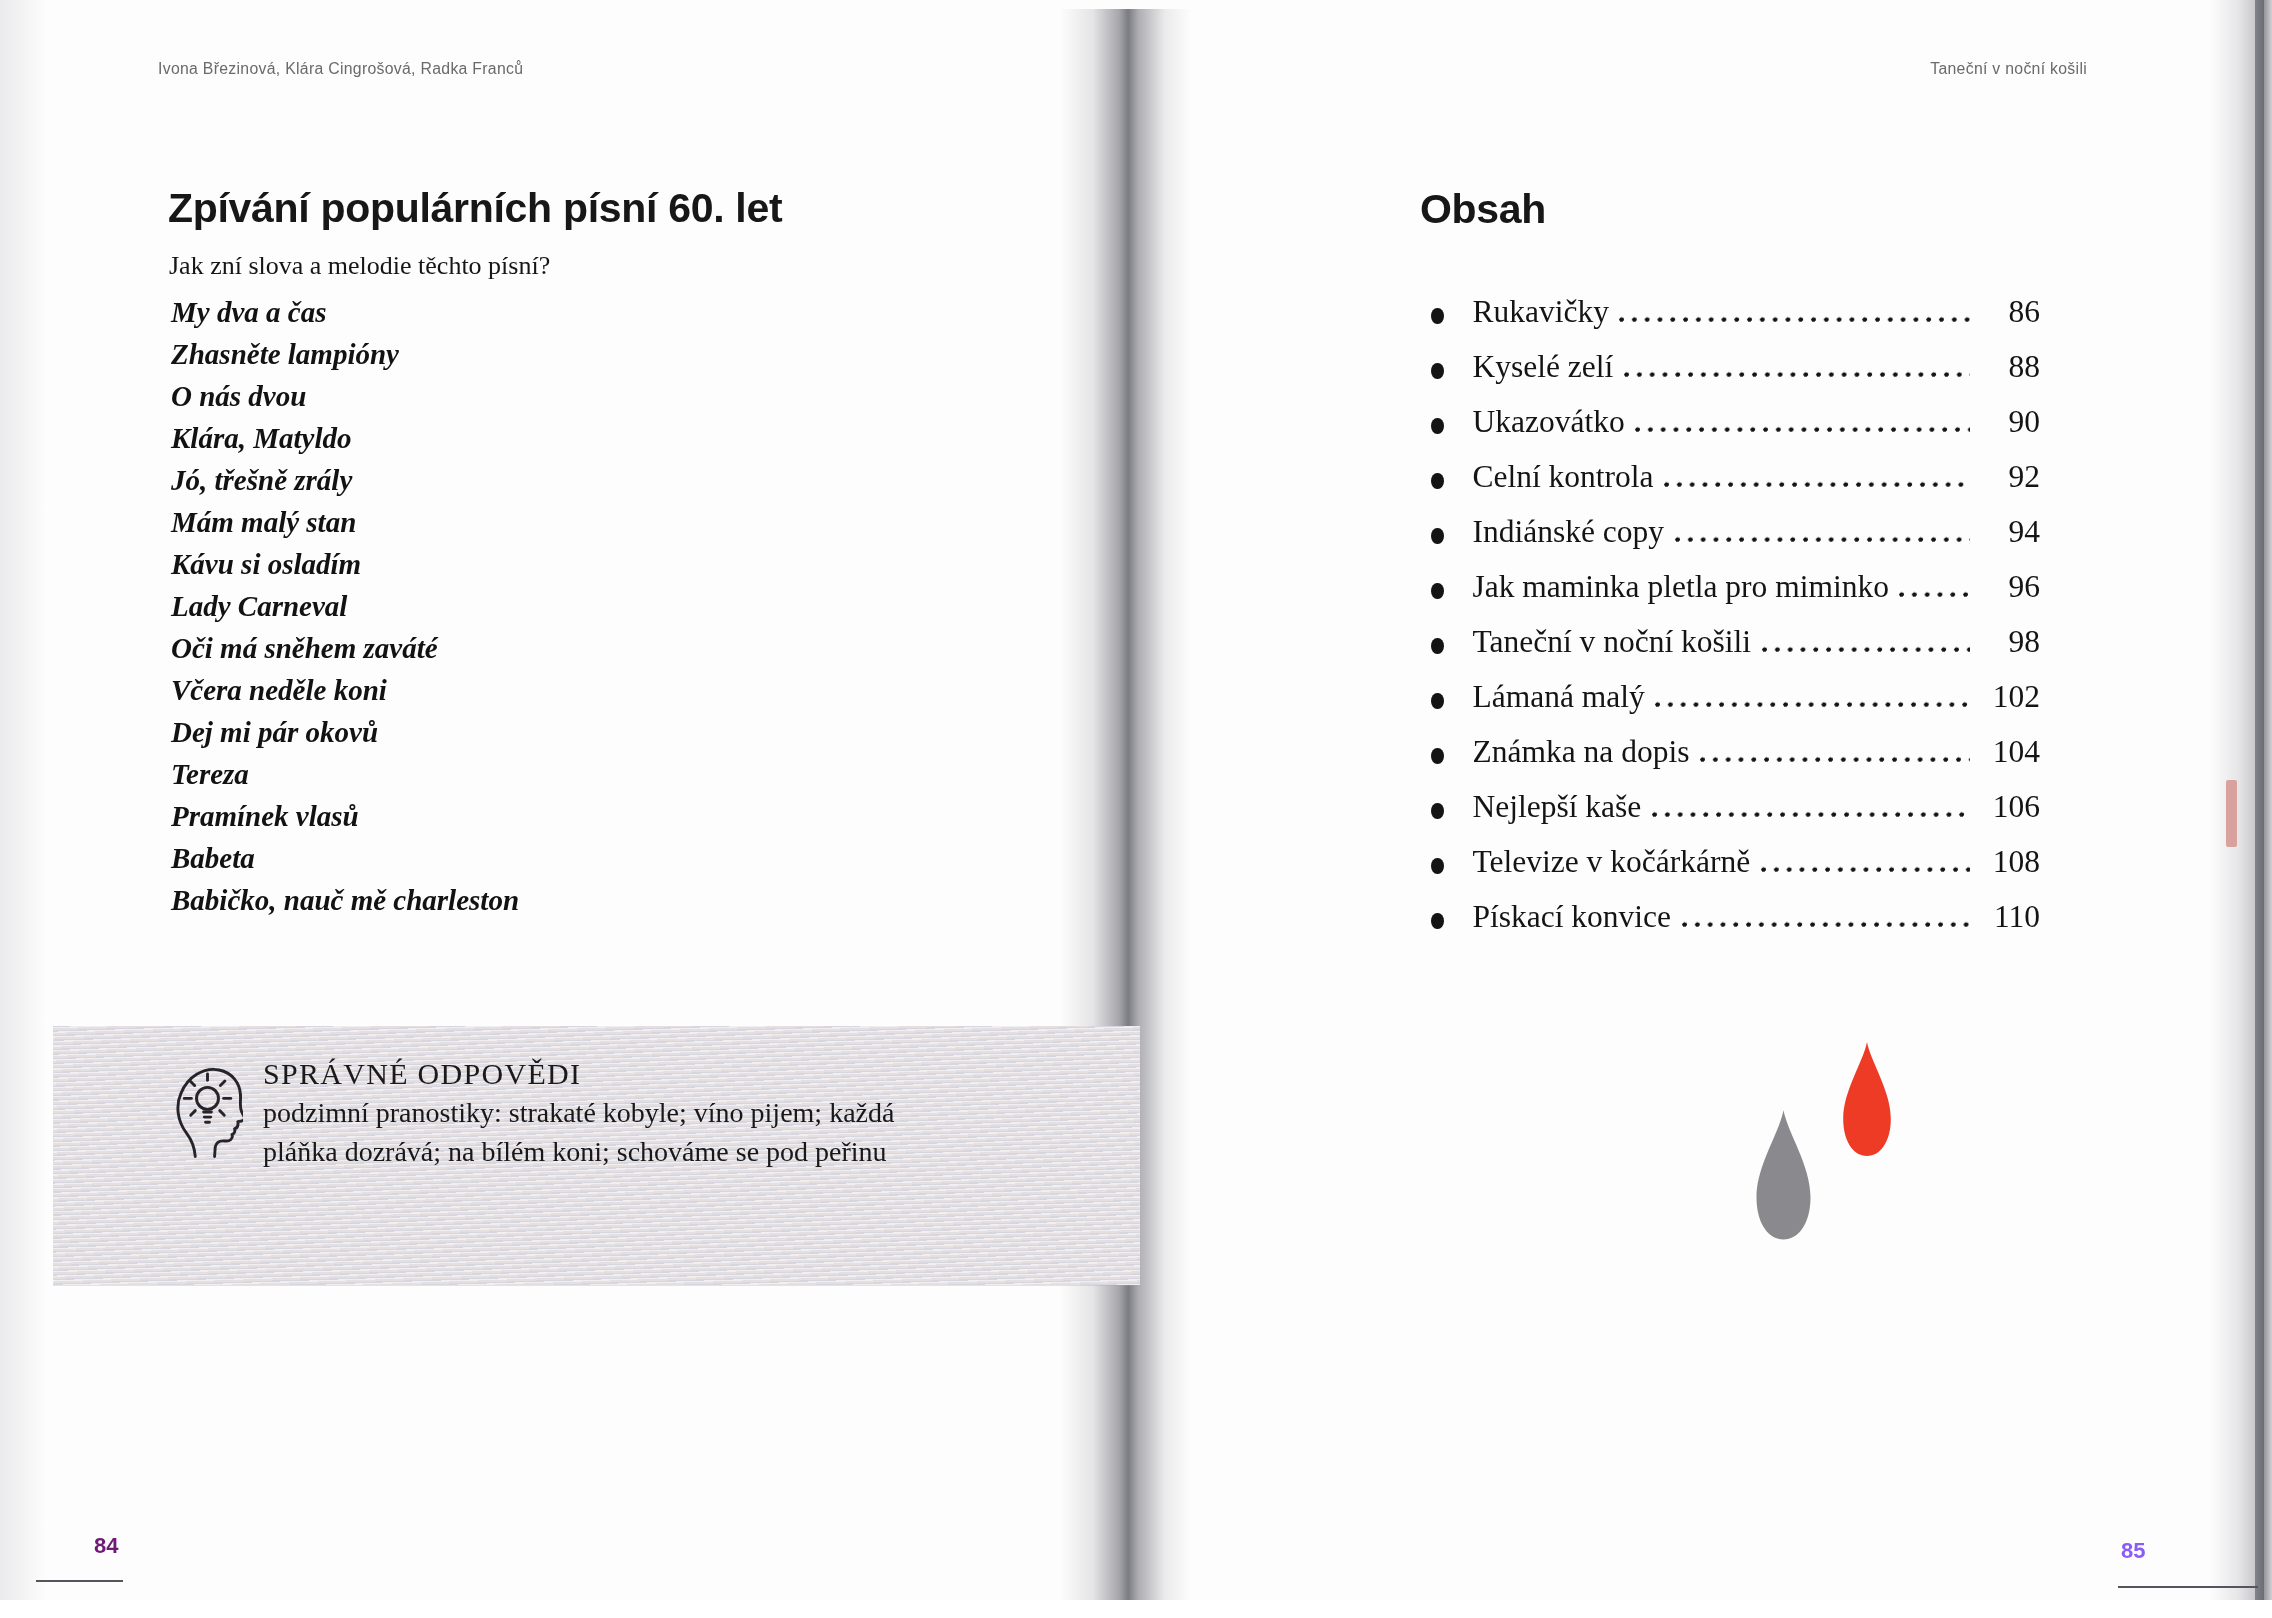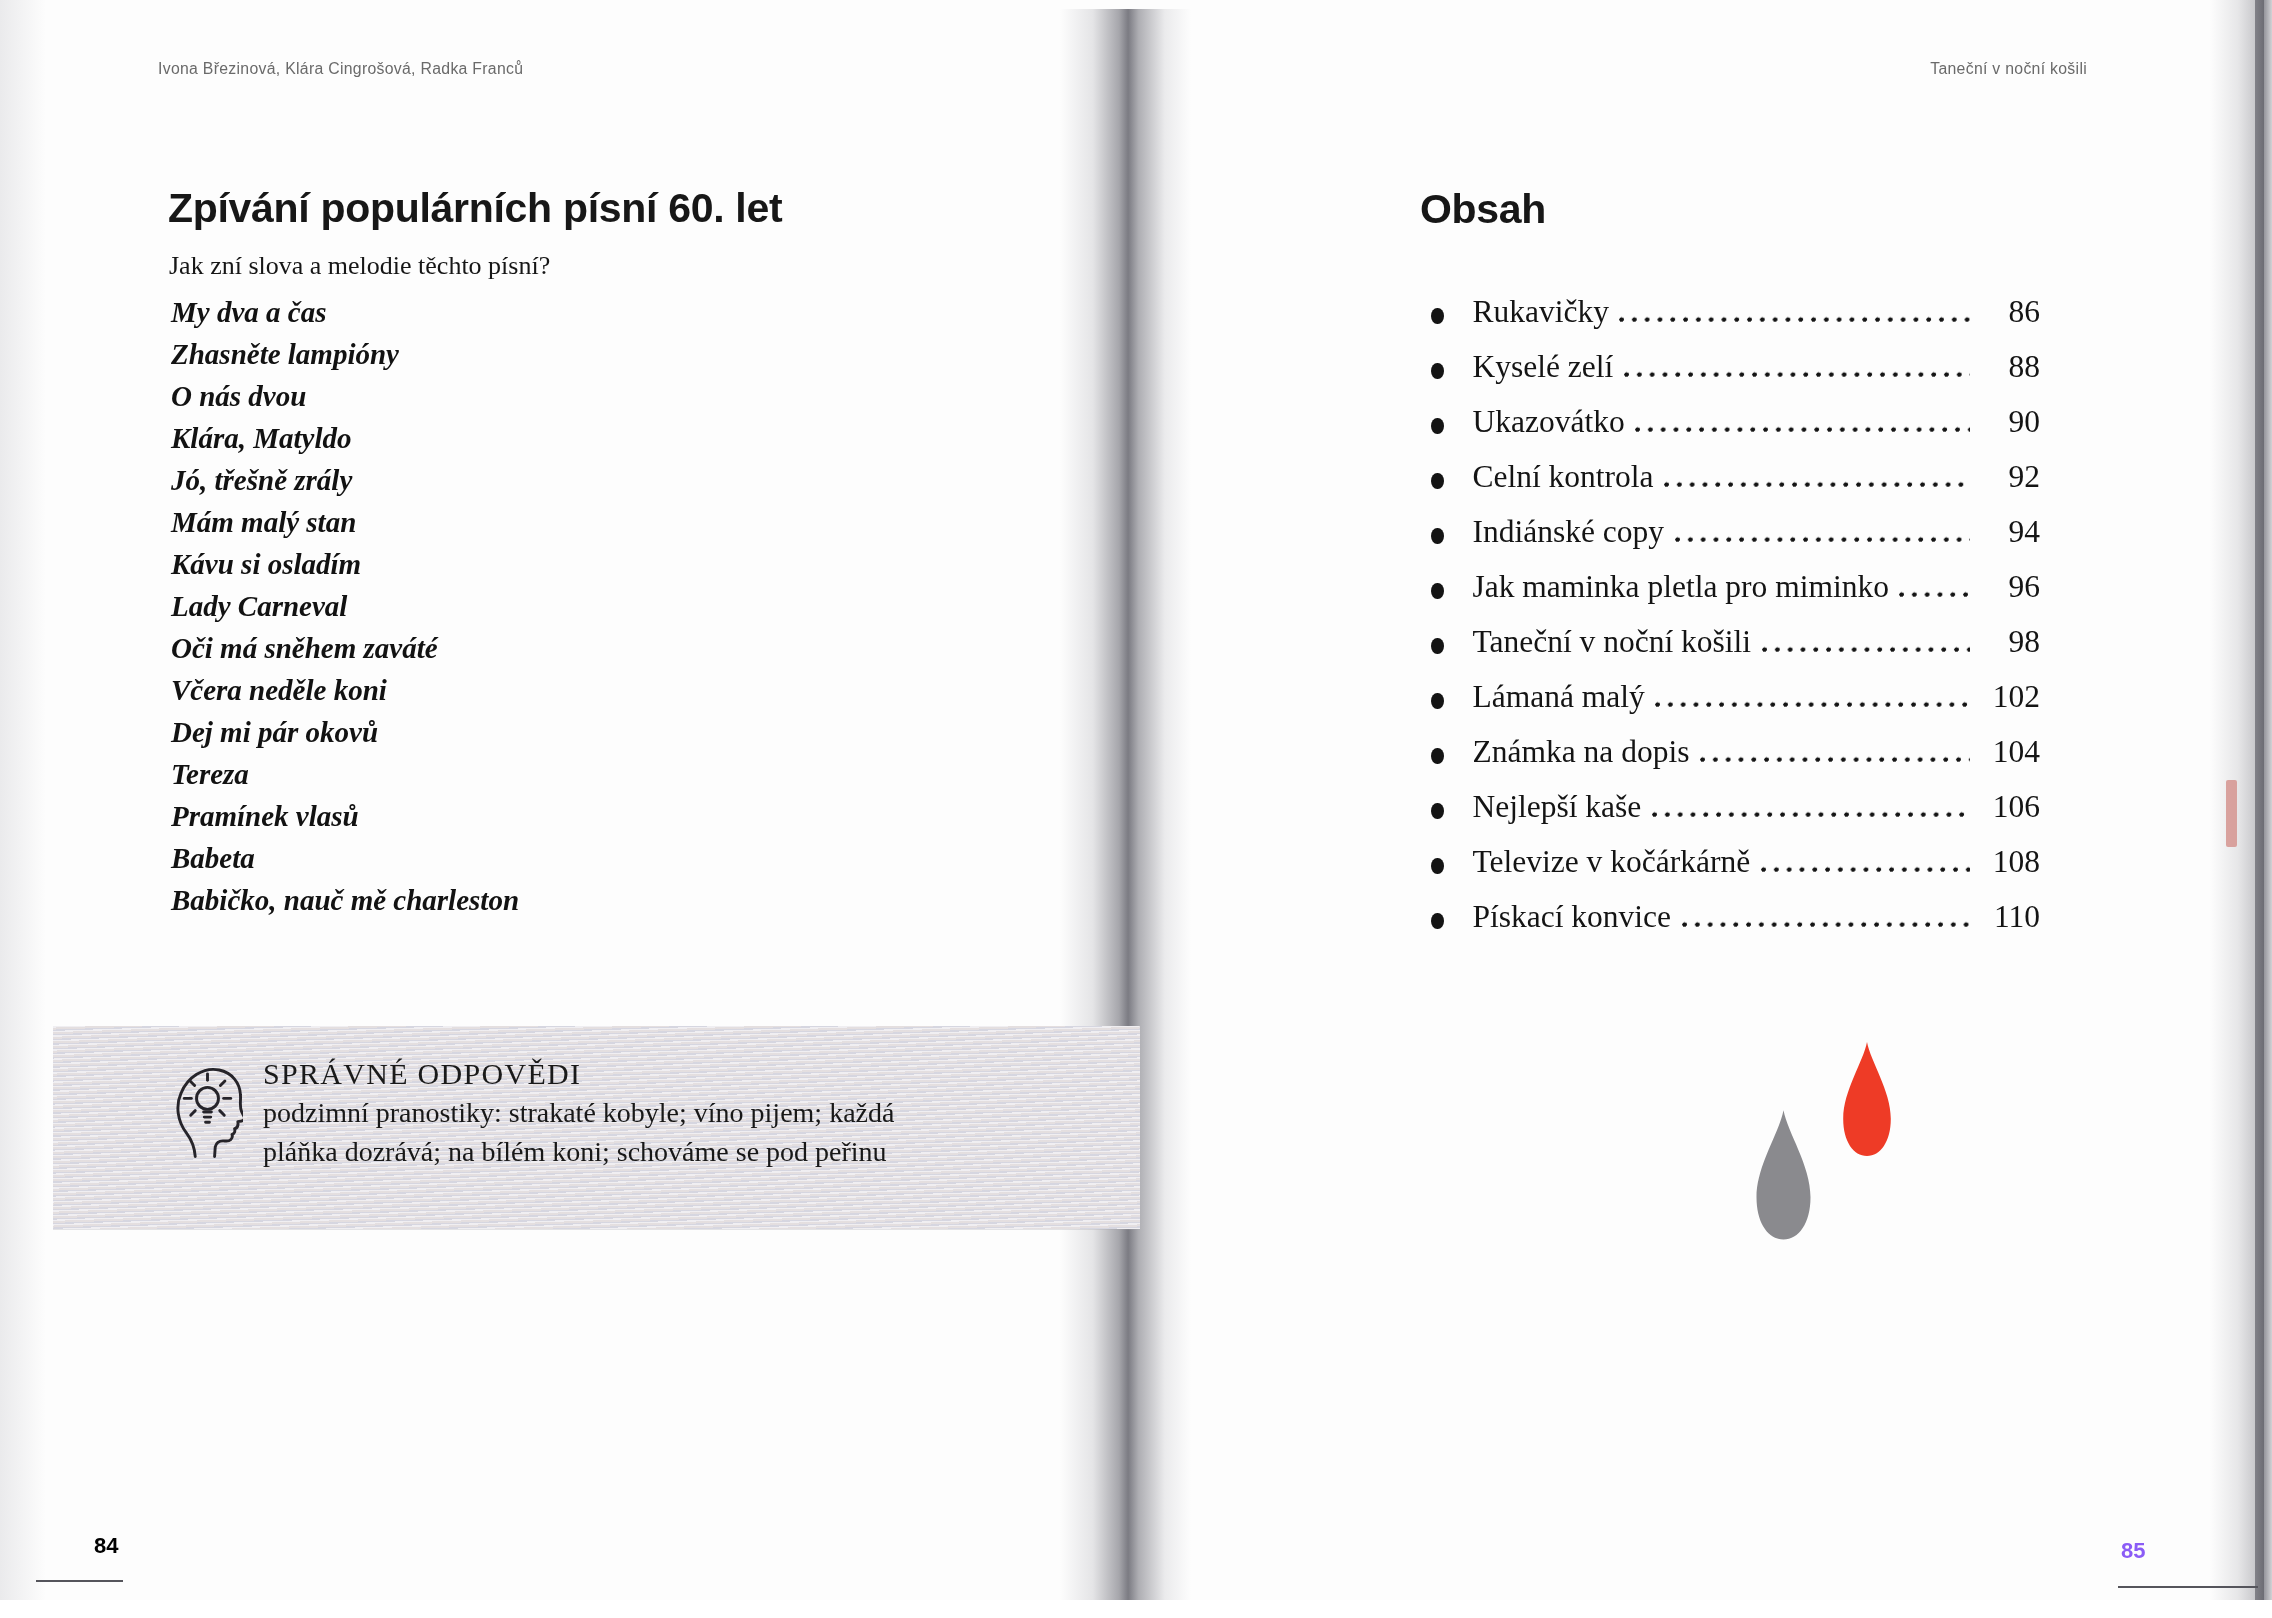--- a/index.html
+++ b/index.html
@@ -41,33 +41,33 @@
   #header-left{left:158px;top:60px;}
   #header-right{left:1667px;top:60px;width:420px;text-align:right;}
 
   
   #left-title{left:168px;top:185px;font-family:"Liberation Sans", sans-serif;
     font-size:41px;font-weight:700;letter-spacing:-0.3px;color:#171717;}
   #left-subtitle{left:169px;top:251px;font-size:26px;color:#161616;}
   #song-list{left:171px;top:291px;}
   .song{font-size:29px;font-weight:700;font-style:italic;line-height:42px;color:#121212;}
 
-  #answers-banner{left:53px;top:1026px;width:1087px;height:203px;
+  #answers-banner{left:53px;top:1026px;width:1087px;height:259px;
     background-color:#e4e1e7;
     background-image:repeating-linear-gradient(-2deg,
       rgba(255,255,255,.45) 0 1.3px,
       rgba(197,201,216,.45) 1.3px 2.6px,
       rgba(228,220,215,.45) 2.6px 4.6px);
     box-shadow:0 0.7px 0 rgba(160,160,170,.4);}
   #answers-icon{left:119px;top:34px;width:71px;height:100px;}
   #answers-text{left:210px;top:27.6px;width:840px;}
   #answers-heading{font-size:30px;letter-spacing:1.3px;color:#1a1a1a;line-height:39px;}
   .answers-line{font-size:28px;line-height:39px;color:#181818;}
 
-  #page-num-left{left:94px;top:1533px;font-family:"Liberation Sans", sans-serif;font-size:22px;font-weight:700;color:#000000;}
+  #page-num-left{left:94px;top:1533px;font-family:"Liberation Sans", sans-serif;font-size:22px;font-weight:700;color:#701a75;}
   #rule-left{left:36px;top:1580px;width:87px;height:2px;background:#55555c;}
 
   
   #right-title{left:1395px;top:186px;font-family:"Liberation Sans", sans-serif;
     font-size:41px;font-weight:700;letter-spacing:-0.3px;color:#171717;margin-left:25px;}
   #toc{left:1431px;top:294px;width:609px;}
   .toc-row{display:flex;align-items:baseline;height:55px;}
   .toc-bullet{flex:0 0 auto;width:12.5px;height:15.8px;border-radius:50%;background:#141414;
     align-self:center;margin:-10.5px 29px 0 0;}
   .toc-label{flex:0 0 auto;font-size:31.5px;color:#141414;white-space:nowrap;}

